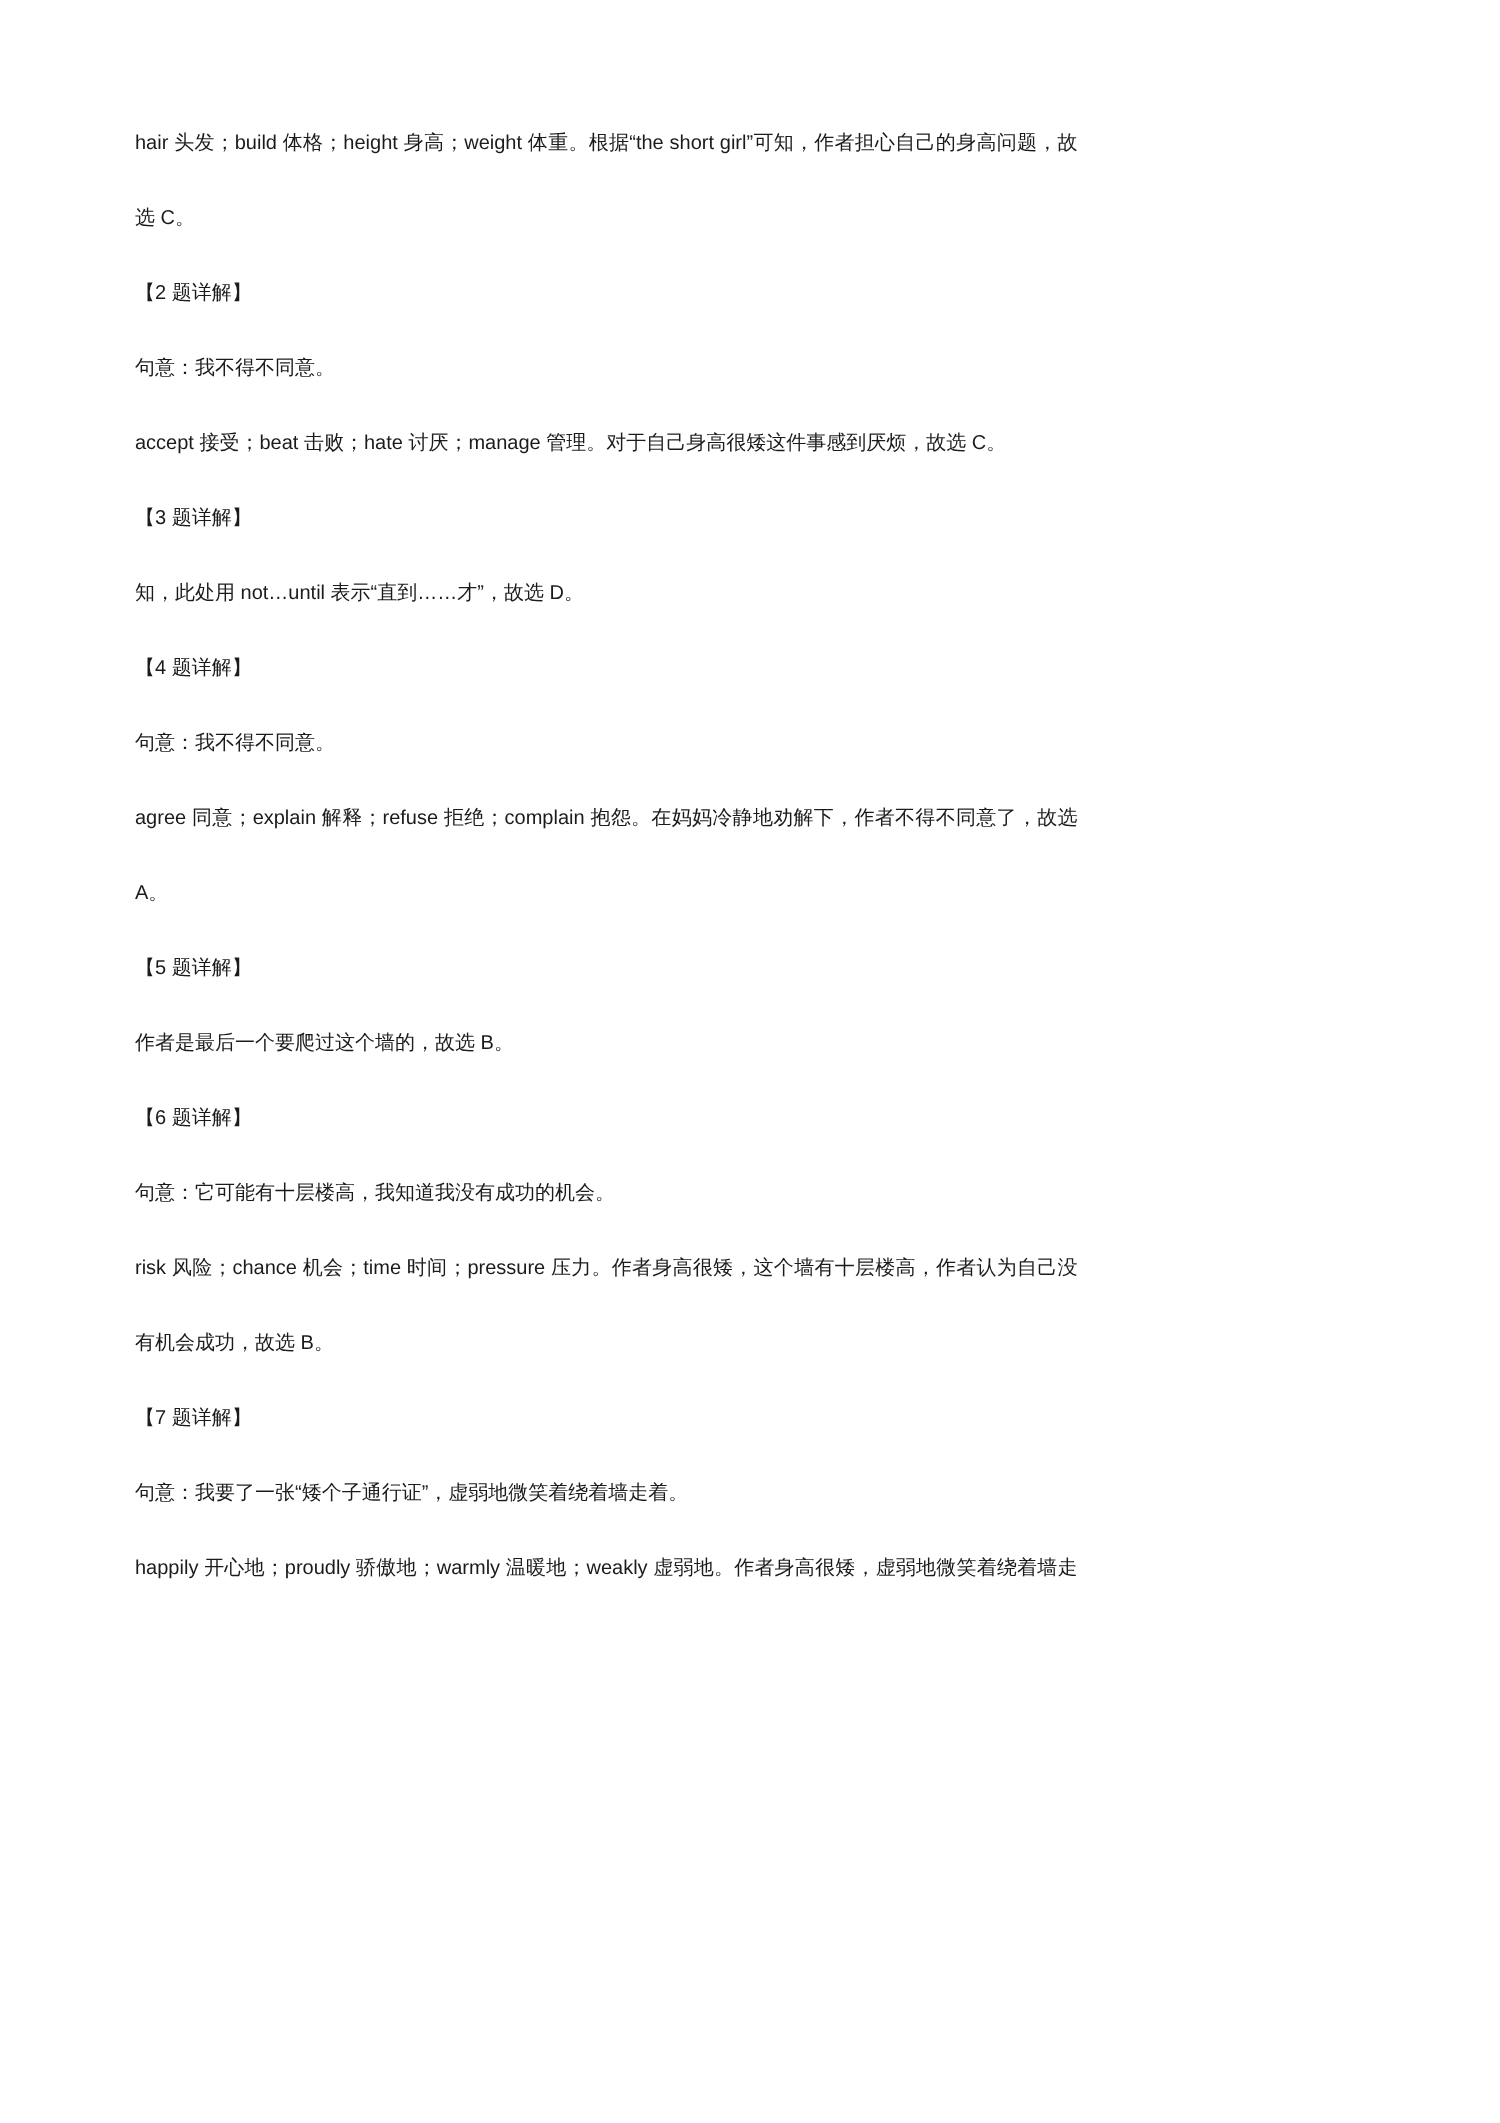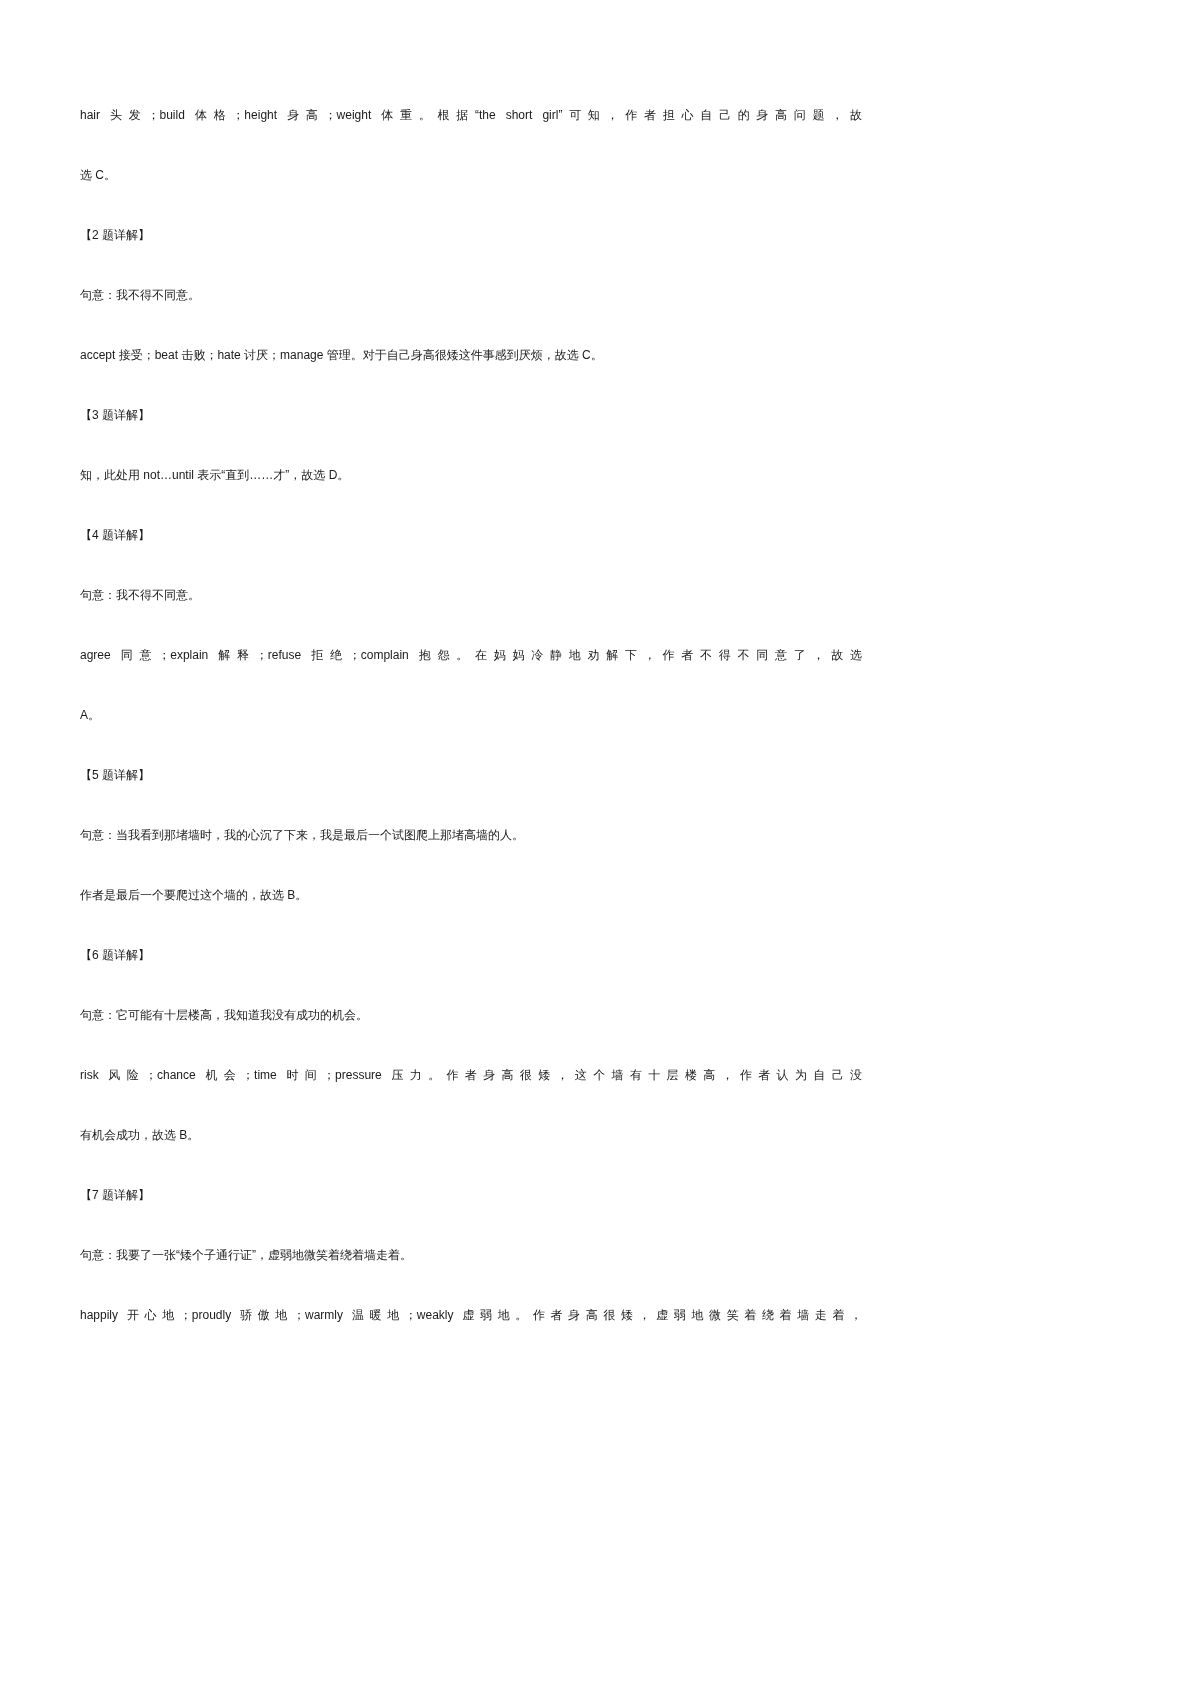--- a/index.html
+++ b/index.html
@@ -6,23 +6,23 @@
   body {
     width: 1200px;
     height: 1698px;
     background: #ffffff;
     overflow: hidden;
   }
   .page {
     box-sizing: border-box;
     width: 960px;
     height: 1698px;
-    padding: 85px 98px 0 80px;
+    padding: 85px 98px 0 108px;
     font-family: "Liberation Sans", "DejaVu Sans", sans-serif;
-    font-size: 12px;
+    font-size: 16px;
     color: #1b1b1b;
     font-weight: 400;
   }
   .block { margin: 0; }
   .line {
     height: 60px;
     line-height: 60px;
     overflow: hidden;
     white-space: nowrap;
   }
@@ -73,23 +73,20 @@
 
   <div class="block">
     <div class="line stretch">agree 同意；explain 解释；refuse 拒绝；complain 抱怨。在妈妈冷静地劝解下，作者不得不同意了，故选</div>
     <div class="line">A。</div>
   </div>
 
   <div class="block">
     <div class="line">【5 题详解】</div>
   </div>
 
-  <div class="block">
-    <div class="line">句意：当我看到那堵墙时，我的心沉了下来，我是最后一个试图爬上那堵高墙的人。</div>
-  </div>
 
   <div class="block">
     <div class="line">作者是最后一个要爬过这个墙的，故选 B。</div>
   </div>
 
   <div class="block">
     <div class="line">【6 题详解】</div>
   </div>
 
   <div class="block">

